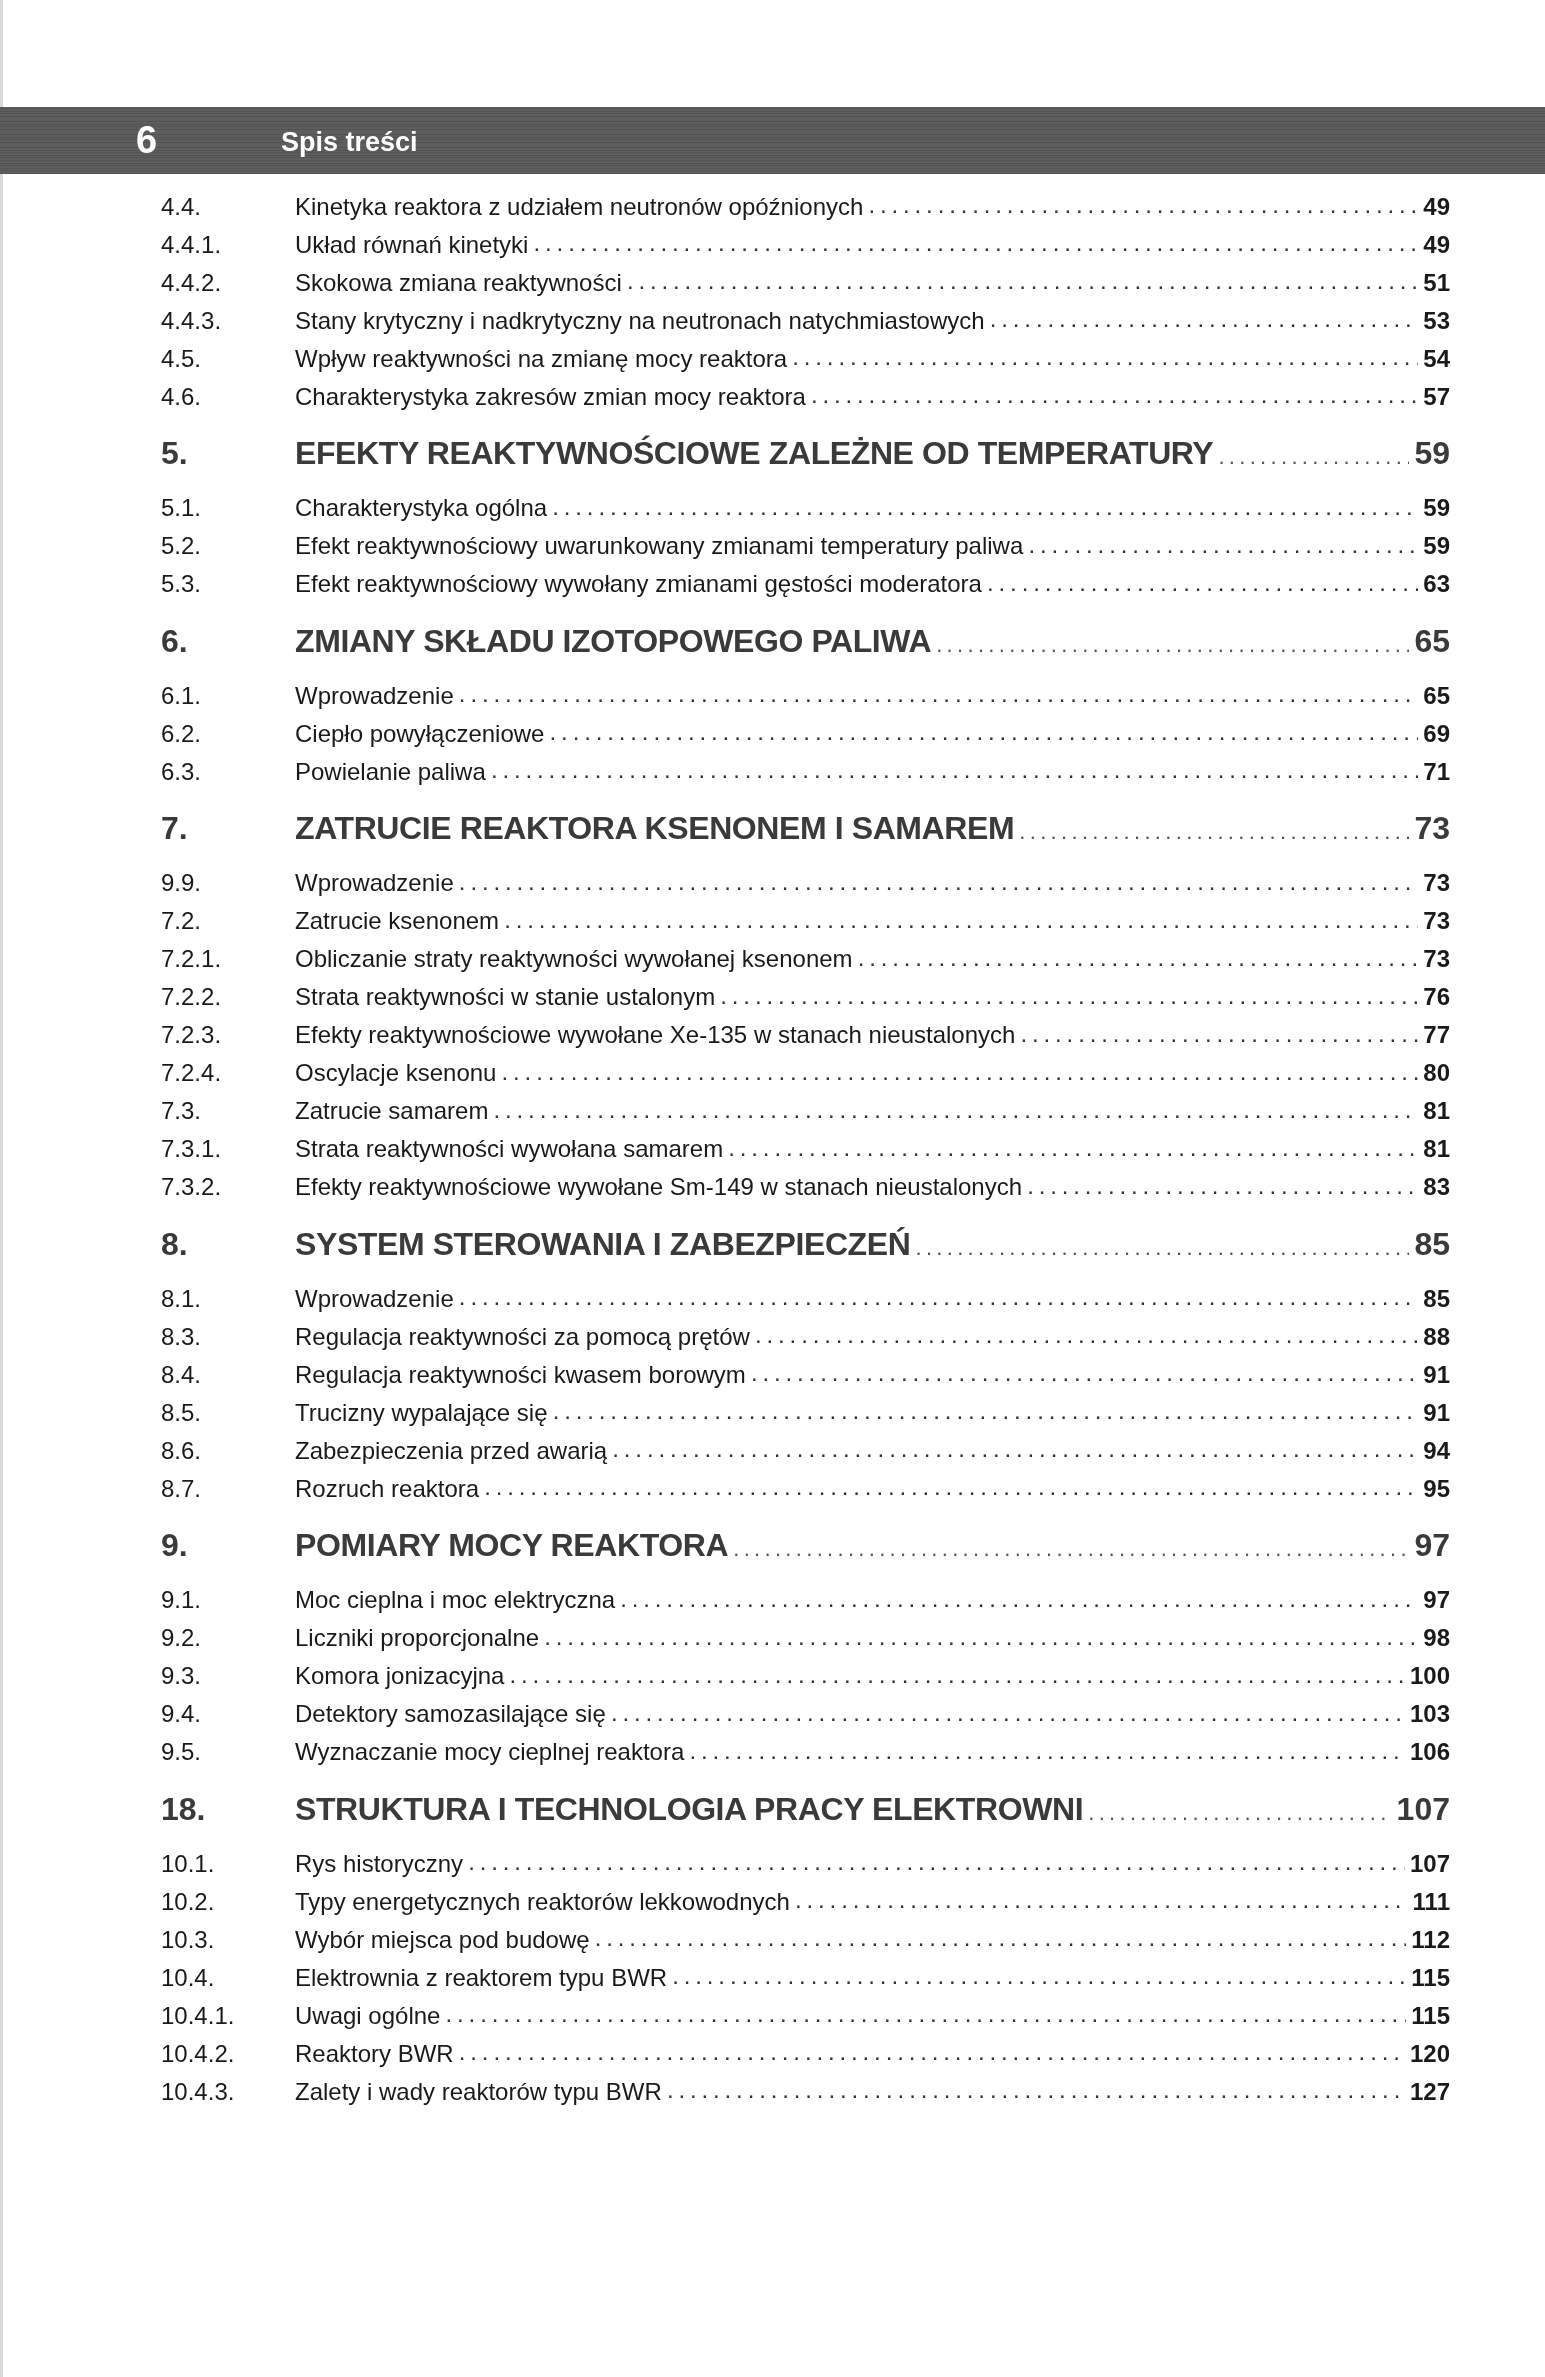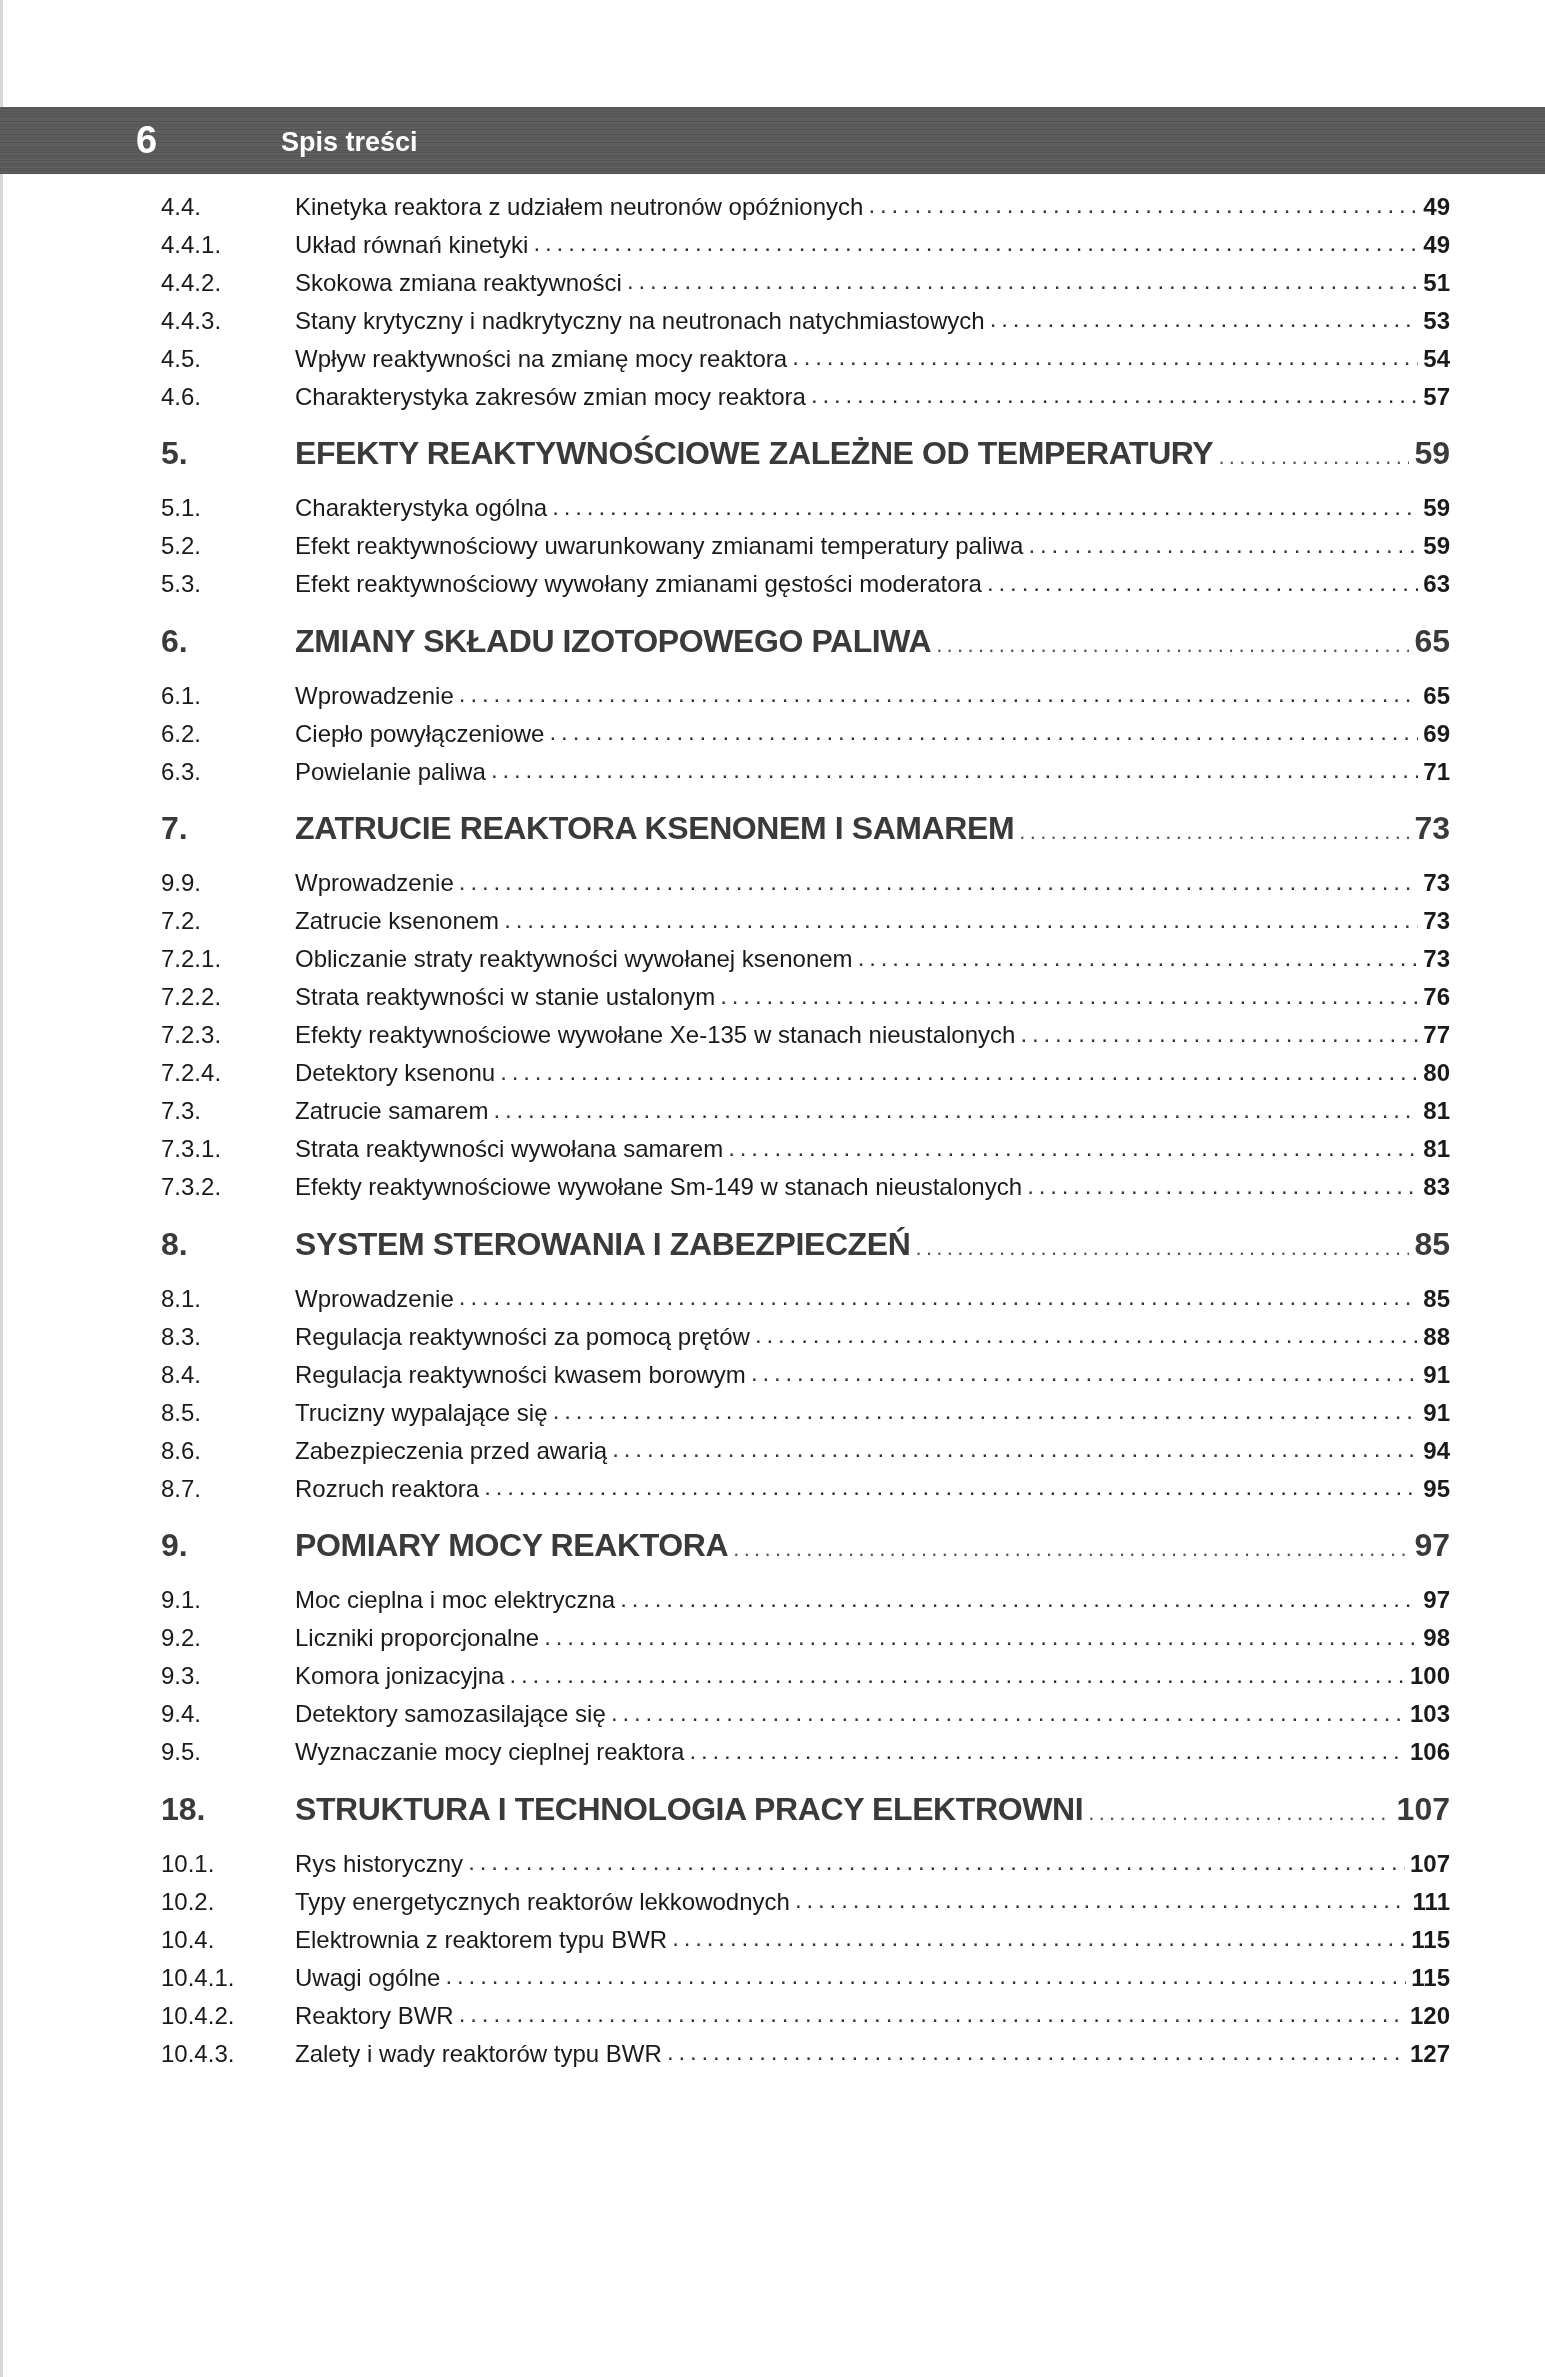--- a/index.html
+++ b/index.html
@@ -258,21 +258,21 @@
           <span class="page">76</span>
         </div>
         <div class="entry">
           <span class="num">7.2.3.</span>
           <span class="title">Efekty reaktywnościowe wywołane Xe-135 w stanach nieustalonych</span>
           <span class="leader"></span>
           <span class="page">77</span>
         </div>
         <div class="entry">
           <span class="num">7.2.4.</span>
-          <span class="title">Detektory ksenonu</span>
+          <span class="title">Oscylacje ksenonu</span>
           <span class="leader"></span>
           <span class="page">80</span>
         </div>
         <div class="entry">
           <span class="num">7.3.</span>
           <span class="title">Zatrucie samarem</span>
           <span class="leader"></span>
           <span class="page">81</span>
         </div>
         <div class="entry">
@@ -381,20 +381,26 @@
           <span class="num">10.1.</span>
           <span class="title">Rys historyczny</span>
           <span class="leader"></span>
           <span class="page">107</span>
         </div>
         <div class="entry">
           <span class="num">10.2.</span>
           <span class="title">Typy energetycznych reaktorów lekkowodnych</span>
           <span class="leader"></span>
           <span class="page">111</span>
+        </div>
+        <div class="entry">
+          <span class="num">10.3.</span>
+          <span class="title">Wybór miejsca pod budowę</span>
+          <span class="leader"></span>
+          <span class="page">112</span>
         </div>
         <div class="entry">
           <span class="num">10.4.</span>
           <span class="title">Elektrownia z reaktorem typu BWR</span>
           <span class="leader"></span>
           <span class="page">115</span>
         </div>
         <div class="entry">
           <span class="num">10.4.1.</span>
           <span class="title">Uwagi ogólne</span>

